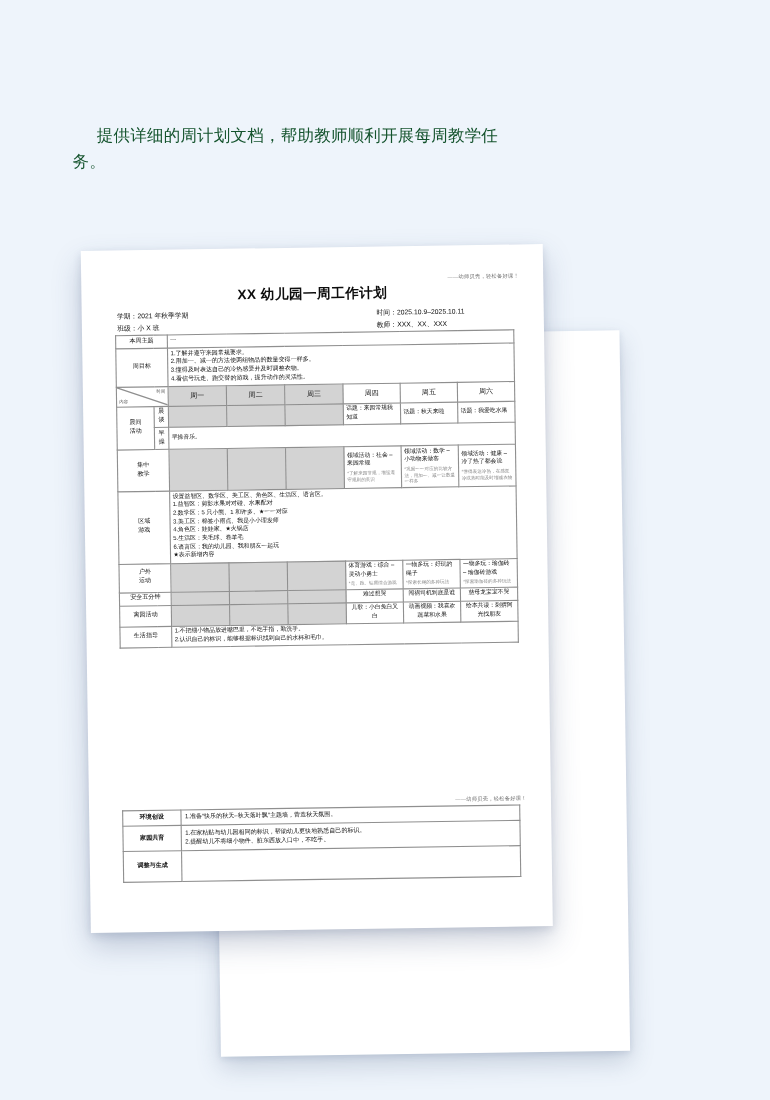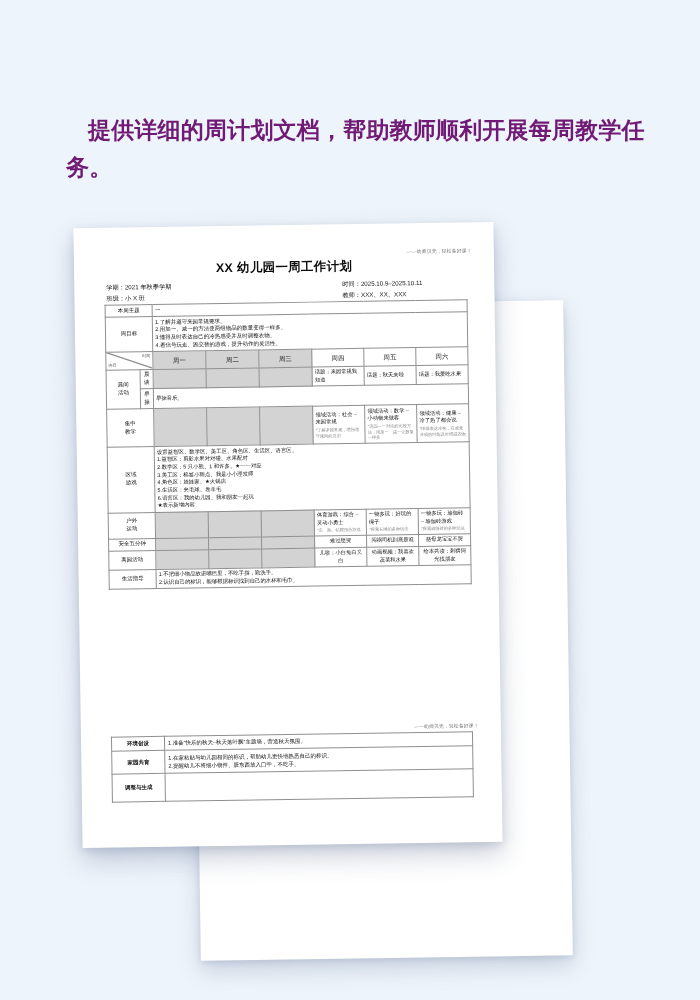--- a/index.html
+++ b/index.html
@@ -6,23 +6,22 @@
   body{
     width:700px;height:1000px;
     background:#eef4fb;
     font-family:"Liberation Sans","DejaVu Sans",sans-serif;
     overflow:hidden;position:relative;
   }
 
   
   #caption{
     position:absolute;left:66px;top:112px;width:580px;
-    font-size:23px;line-height:1.62;color:#701a75;
+    font-size:15px;line-height:1.62;color:#14532d;
     letter-spacing:.2px;
-    font-weight:bold;
   }
   #caption .indent{display:inline-block;width:22px;}
 
   
   #stage{position:absolute;left:0;top:205px;width:668px;height:730px;}
 
   .sheet{position:absolute;background:#fff;}
 
   
   #sheet-back{

